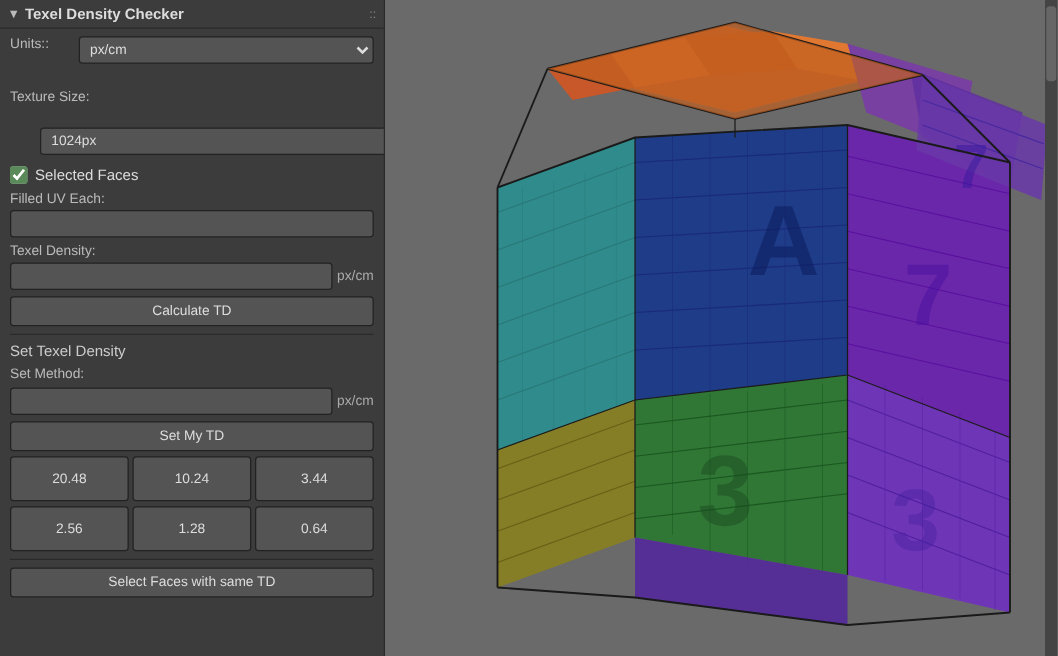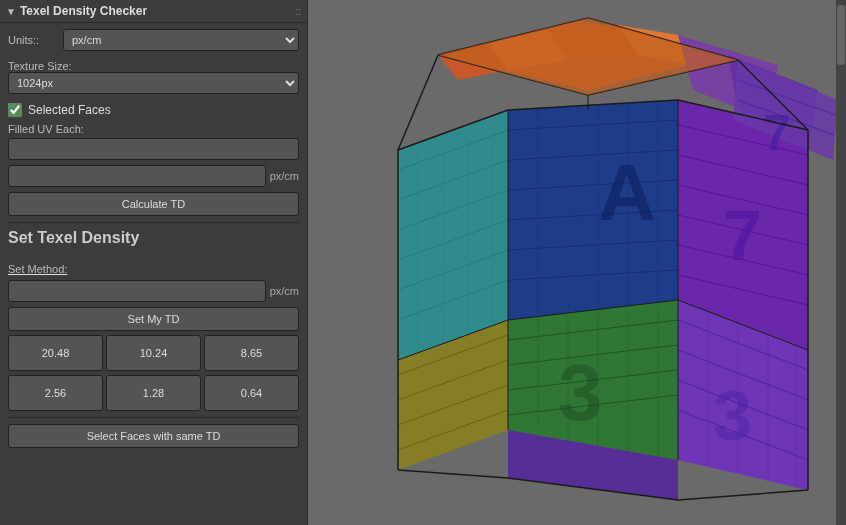--- a/index.html
+++ b/index.html
@@ -63,20 +63,21 @@
       border-radius: 3px;
       padding: 2px 4px;
       font-size: 11px;
       height: 22px;
       outline: none;
       cursor: pointer;
     }
     .select-full {
       width: 100%;
       flex: 1;
+      margin-left: 24px;
     }
     .select-units {
       flex: 1;
     }
 
     
     input[type="text"] {
       background: #545454;
       color: #ddd;
       border: 1px solid #222;
@@ -168,21 +169,20 @@
       height: 1px;
       background: #2a2a2a;
       margin: 6px 0;
     }
 
     
     .set-method-row {
       display: flex;
       align-items: center;
       margin-bottom: 5px;
-      text-decoration: underline;
     }
     .set-method-label {
       color: #bbb;
       font-size: 11px;
       min-width: 80px;
     }
     .set-method-select {
       flex: 1;
     }
 
@@ -212,52 +212,51 @@
     .left-panel::-webkit-scrollbar-track {
       background: #333;
     }
     .left-panel::-webkit-scrollbar-thumb {
       background: #555;
       border-radius: 3px;
     }
 
     .units-row {
       display: flex;
-      align-items: center;
-      margin-bottom: 9px;
+      margin-bottom: 21px;
     }
     .units-label {
       color: #bbb;
       font-size: 11px;
       min-width: 55px;
     }
 
     .texture-label {
       color: #bbb;
       font-size: 11px;
-      margin-bottom: 0;
+      margin-bottom: 18px;
     }
 
     .filled-label {
       color: #bbb;
       font-size: 11px;
       margin-bottom: 3px;
     }
 
     .td-label {
       color: #bbb;
       font-size: 11px;
       margin-bottom: 3px;
     }
 
     .set-td-title {
       color: #ccc;
-      font-size: 16px;
-      font-weight: bold;
-      margin-bottom: 16px;
+      font-size: 12px;
+      font-weight: normal;
+      margin-bottom: 5px;
       margin-top: 4px;
     }
 
     .select-threshold-row {
       display: flex;
       align-items: center;
       margin-bottom: 4px;
     }
     .select-threshold-label {
       color: #bbb;
@@ -296,20 +295,21 @@
       <input type="checkbox" id="sel-faces" checked="" style="">
       <label class="checkbox-label" for="sel-faces">Selected Faces</label>
     </div>
 
     <div>
       <div class="filled-label">Filled UV Each:</div>
       <input type="text" class="input-full" style="margin-bottom: 5px;">
     </div>
 
     <div>
+      <div class="td-label">Texel Density:</div>
       <div class="value-unit-row">
         <input type="text" class="input-value" style="">
         <span class="input-unit-suffix">px/cm</span>
       </div>
     </div>
 
     <button class="btn">Calculate TD</button>
 
 
     <div class="section-divider"></div>
@@ -323,21 +323,21 @@
     <div class="value-unit-row">
       <input type="text" class="input-value" style="">
       <span class="input-unit-suffix">px/cm</span>
     </div>
 
     <button class="btn">Set My TD</button>
 
     <div class="btn-grid">
       <button class="btn-small">20.48</button>
       <button class="btn-small">10.24</button>
-      <button class="btn-small">8.65</button>
+      <button class="btn-small">3.44</button>
     </div>
 
     <div class="btn-grid-2">
       <button class="btn-small">2.56</button>
       <button class="btn-small">1.28</button>
       <button class="btn-small">0.64</button>
     </div>
 
     <div class="section-divider"></div>
 

